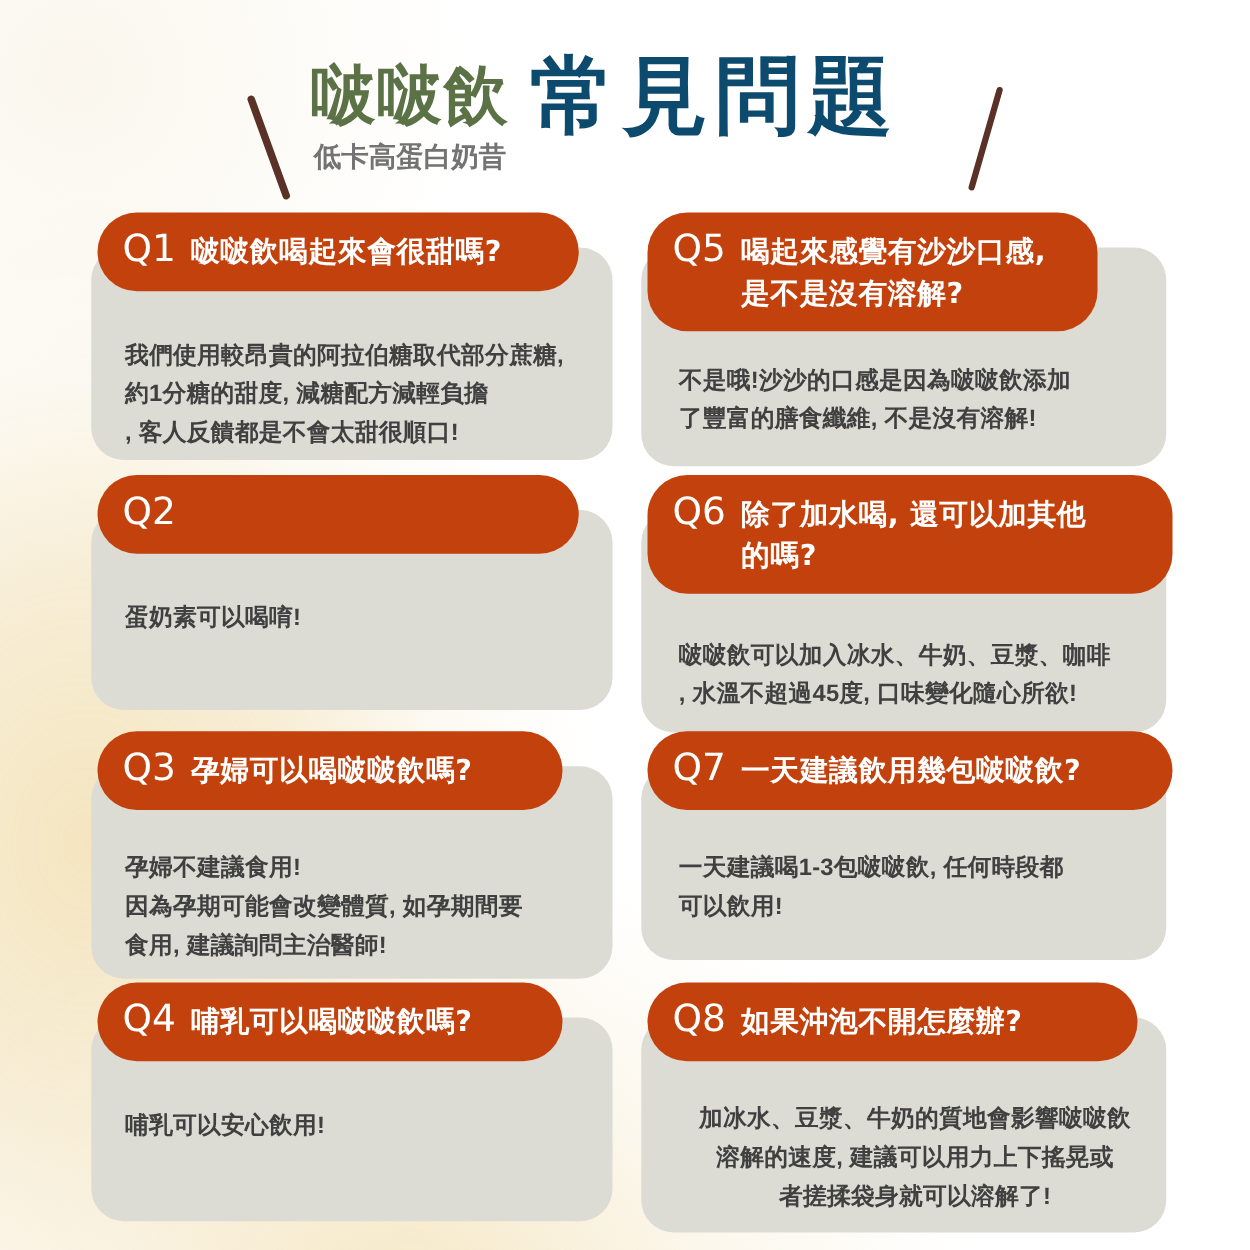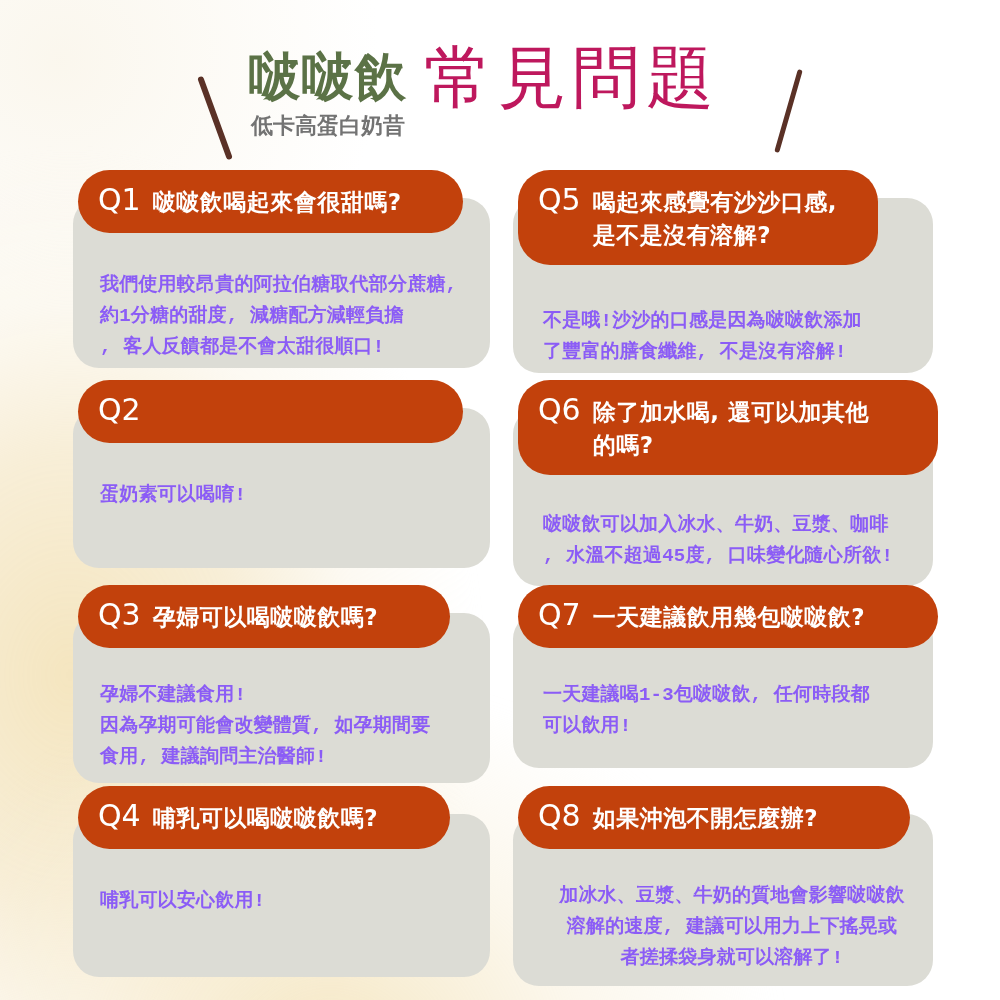--- a/index.html
+++ b/index.html
@@ -117,22 +117,22 @@
     color: #737373;
     letter-spacing: 0px;
     white-space: nowrap;
   }
   #main-title {
     position: absolute;
     left: 424px;
     top: 18px;
     font-family: "DejaVu Sans", sans-serif;
     font-size: 68px;
-    font-weight: normal;
-    color: #be185d;
+    font-weight: bold;
+    color: #0c4a6e;
     letter-spacing: 6px;
     line-height: 1;
     white-space: nowrap;
   }
 
   
   #faq-grid {
     position: absolute;
     left: 0;
     top: 0;
@@ -175,24 +175,24 @@
     font-size: 23px;
     font-weight: bold;
     color: #ffffff;
     line-height: 1.42;
     letter-spacing: 0.5px;
     white-space: pre-line;
     padding-top: 4px;
   }
   .faq-answer {
     position: absolute;
-    font-family: Liberation Mono, monospace;
+    font-family: Liberation Sans, sans-serif;
     font-size: 19px;
     font-weight: bold;
-    color: #8b5cf6;
+    color: #404040;
     line-height: 1.62;
     letter-spacing: 0.2px;
     white-space: pre-line;
   }
 
   
   #faq-q1 { left: 73px;  top: 170px; }
   #faq-q1 .faq-card    { width: 417px; height: 170px; }
   #faq-q1 .faq-head    { width: 385px; }
   #faq-q1 .faq-answer  { left: 27px; top: 100px; width: 372px; }
@@ -208,21 +208,21 @@
   #faq-q3 .faq-answer  { left: 27px; top: 95px; width: 372px; }
 
   #faq-q4 { left: 73px;  top: 786px; }
   #faq-q4 .faq-card    { width: 417px; height: 163px; }
   #faq-q4 .faq-head    { width: 372px; }
   #faq-q4 .faq-answer  { left: 27px; top: 100px; width: 372px; }
 
   #faq-q5 { left: 513px; top: 170px; }
   #faq-q5 .faq-card    { width: 420px; height: 175px; }
   #faq-q5 .faq-head    { width: 360px; }
-  #faq-q5 .faq-answer  { left: 30px; top: 136px; width: 378px; }
+  #faq-q5 .faq-answer  { left: 30px; top: 120px; width: 378px; }
 
   #faq-q6 { left: 513px; top: 380px; }
   #faq-q6 .faq-card    { width: 420px; height: 178px; }
   #faq-q6 .faq-head    { width: 420px; }
   #faq-q6 .faq-answer  { left: 30px; top: 130px; width: 378px; }
 
   #faq-q7 { left: 513px; top: 585px; }
   #faq-q7 .faq-card    { width: 420px; height: 155px; }
   #faq-q7 .faq-head    { width: 420px; }
   #faq-q7 .faq-answer  { left: 30px; top: 95px; width: 378px; }

